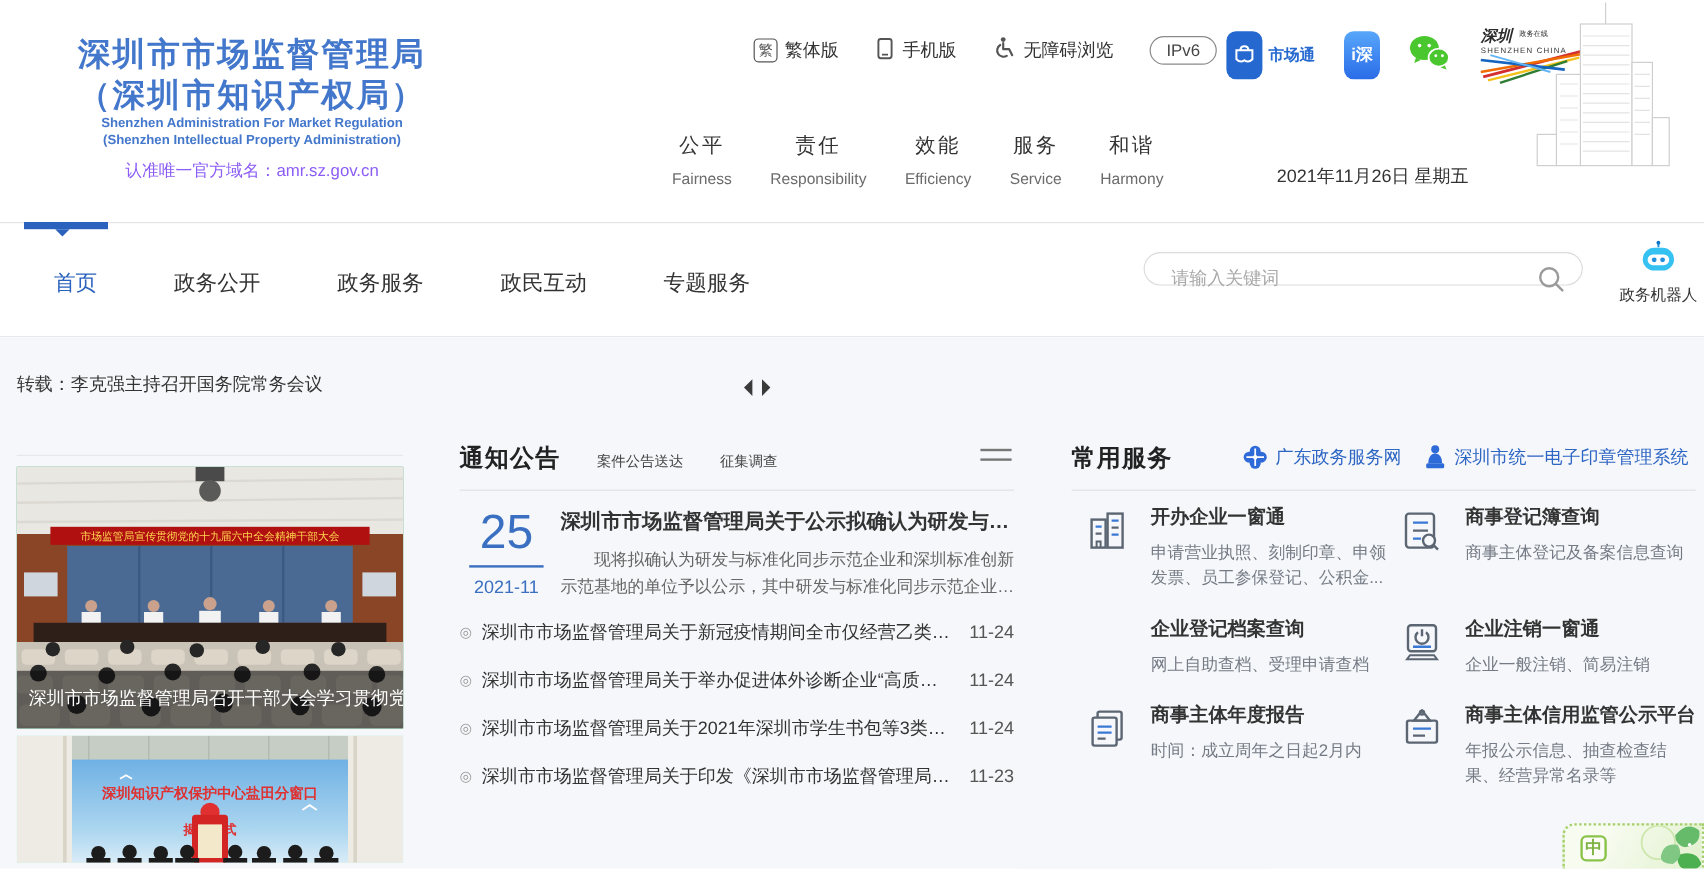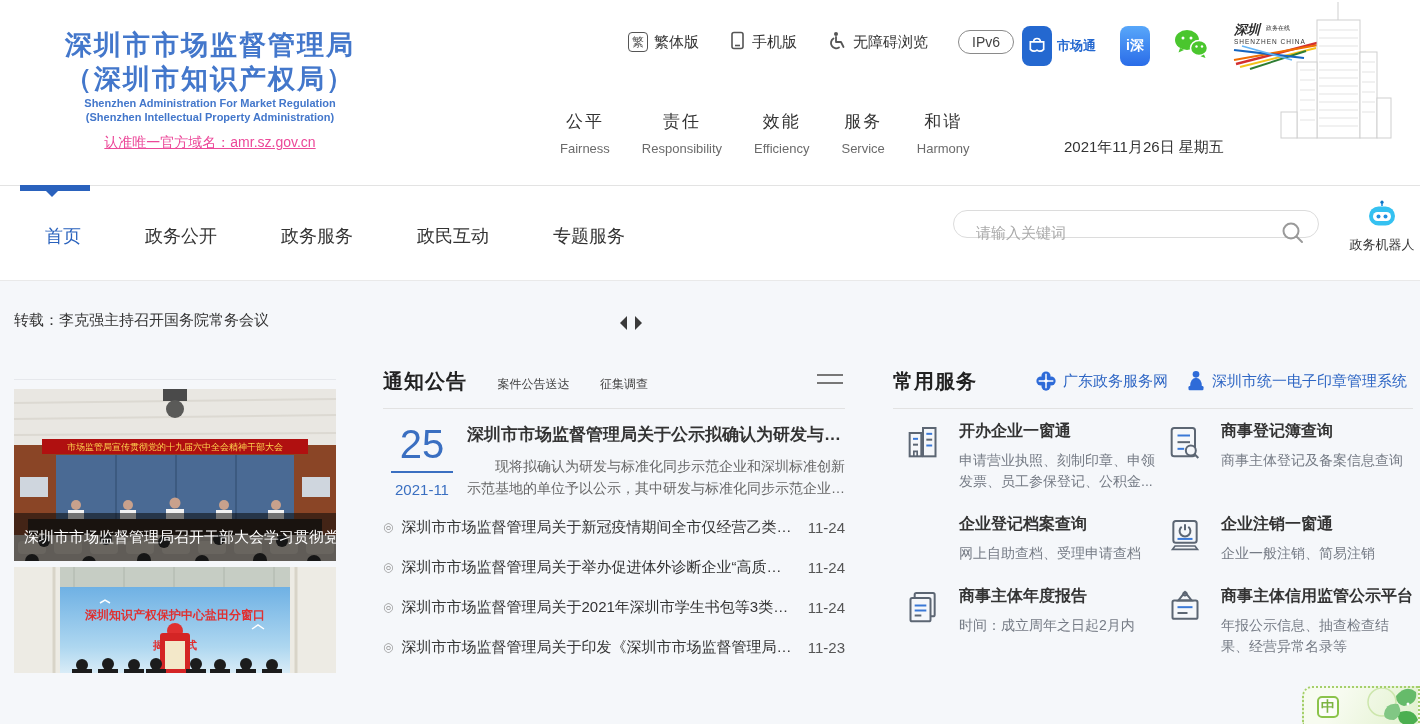--- a/index.html
+++ b/index.html
@@ -4,21 +4,21 @@
 <style>
   * { margin:0; padding:0; box-sizing:border-box; }
   body { font-family:"Liberation Sans","DejaVu Sans",sans-serif; background:#fff; }
   .page { position:relative; width:1420px; height:724px; overflow:hidden; background:#fff; }
 
   
   .header { position:absolute; top:0; left:0; width:1420px; height:185px; background:#fff; }
   .logo { position:absolute; left:28px; top:28px; width:364px; text-align:center; color:#4377cb; }
   .logo-cn { font-size:27px; font-weight:bold; letter-spacing:2px; line-height:34px; }
   .logo-en { font-size:11px; font-weight:bold; line-height:14px; }
-  .logo-domain { margin-top:10px; font-size:14px; color:#ec4899;text-decoration:underline; }
+  .logo-domain { margin-top:10px; font-size:14px; color:#8b5cf6; }
   .quick-links { position:absolute; left:628px; top:30px; display:flex; align-items:center; gap:30px; font-size:15px; color:#333; }
   .qlink { display:flex; align-items:center; gap:6px; cursor:pointer; }
   .fan-badge { display:inline-flex; width:20px; height:20px; border:1.5px solid #555; border-radius:4px; align-items:center; justify-content:center; font-size:12px; color:#555; }
   .ipv6-pill { border:1px solid #8a8a8a; border-radius:13px; padding:3px 13px; font-size:14px; color:#444; }
   .apps { position:absolute; left:1022px; top:20px; display:flex; align-items:center; gap:24px; }
   .app { display:flex; align-items:center; gap:5px; cursor:pointer; }
   .app-sq { width:30px; height:40px; border-radius:8px; display:flex; align-items:center; justify-content:center; }
   .sct { background:#2468d0; }
   .isz { background:linear-gradient(180deg,#58a7fa,#2a6ce8); color:#fff; font-weight:bold; font-size:14px; }
   .app-label { color:#2468d0; font-weight:bold; font-size:13px; }
@@ -47,21 +47,21 @@
   
   .content { position:absolute; top:281px; left:0; width:1420px; height:443px; background:#f5f7fa; }
   .ticker { position:absolute; left:14px; top:30px; font-size:15px; color:#333; }
   .ticker-arrows { position:absolute; left:620px; top:35px; display:flex; gap:8px; align-items:center; }
   .arr { width:0; height:0; border:7px solid transparent; cursor:pointer; }
   .arr-l { border-right-color:#3a3a3a; border-left-width:0; }
   .arr-r { border-left-color:#3a3a3a; border-right-width:0; }
 
   .carousel-topline { position:absolute; left:14px; top:98px; width:322px; height:1px; background:#e6e8ec; }
   .carousel { position:absolute; left:14px; top:108px; width:322px; }
-  .slide1 { position:relative; width:322px; height:172px; overflow:hidden; background:#15803d; }
+  .slide1 { position:relative; width:322px; height:218px; overflow:hidden; background:#15803d; }
   .slide-caption { position:absolute; left:0; bottom:0; width:322px; height:48px; background:rgba(10,10,10,.55); color:#fff; font-size:15px; line-height:48px; padding:0 10px; white-space:nowrap; overflow:hidden; }
   .slide2 { position:relative; width:322px; height:106px; margin-top:6px; overflow:hidden; background:#cfe; }
 
   .notices { position:absolute; left:383px; top:87px; width:462px; }
   .sec-head { position:relative; border-bottom:1px solid #e2e2e2; padding-bottom:13px; }
   .sec-title { display:inline-block; font-size:20px; font-weight:bold; color:#222; letter-spacing:1px; }
   .notice-tab { display:inline-block; margin-left:26px; font-size:12px; color:#444; cursor:pointer; }
   .more-icon { position:absolute; right:2px; top:6px; width:26px; cursor:pointer; }
   .more-icon i { display:block; height:2px; background:#777; margin-bottom:6px; }
   .featured { display:flex; margin-top:14px; }

